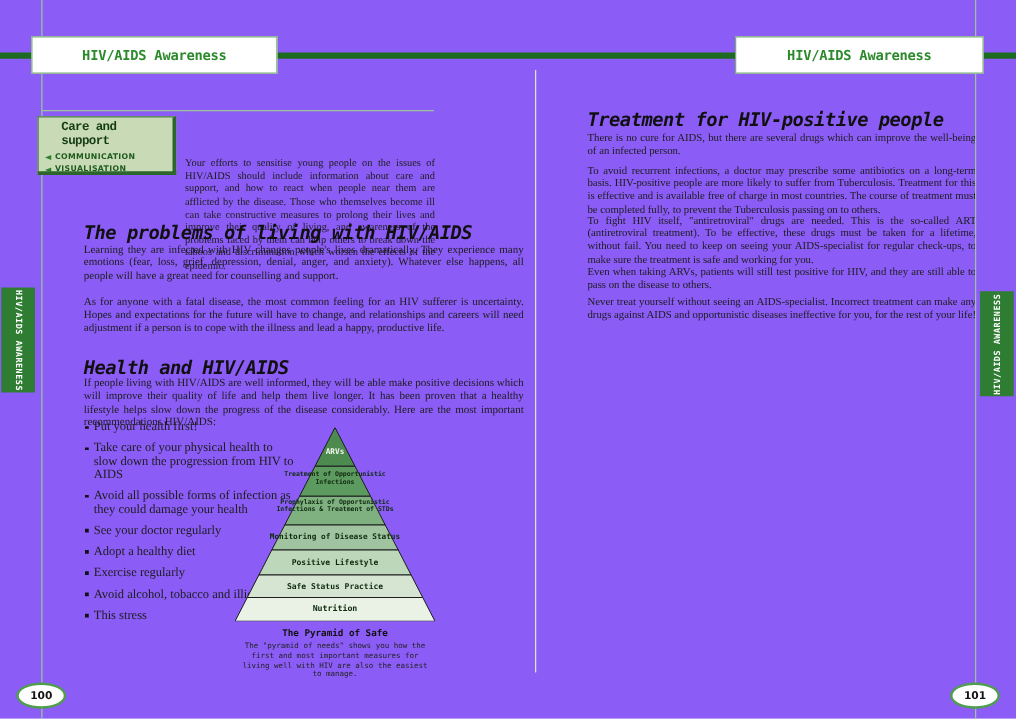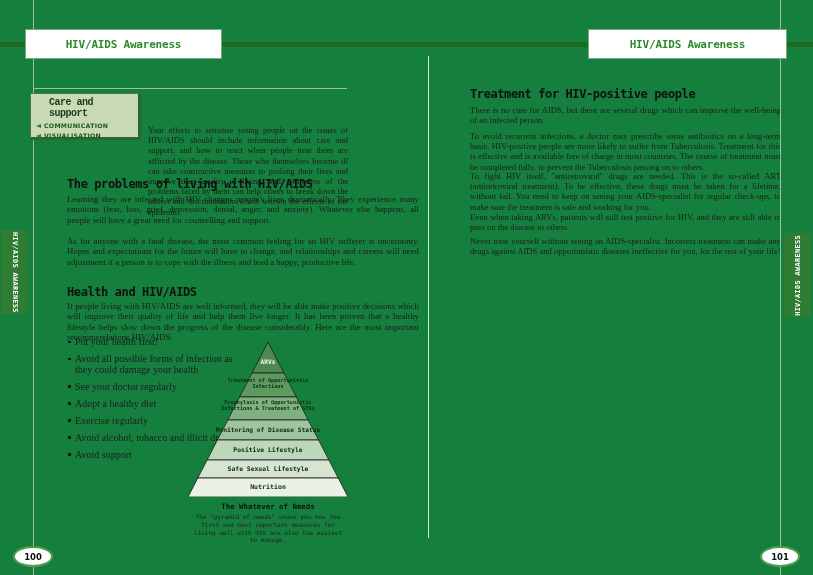--- a/index.html
+++ b/index.html
@@ -1,16 +1,16 @@
 <!DOCTYPE html>
 <html><head>
 <meta charset="utf-8">
 <style>
   html,body { margin:0; padding:0; background:#ffffff; }
-  .spread { position:relative; width:813px; height:575px; background:#15803d;
+  .spread { position:relative; width:813px; height:575px; background:#8b5cf6;
             font-family:"Liberation Serif", serif; overflow:hidden; }
 
   
   .rule { position:absolute; left:0; top:42px; width:813px; height:5px; background:#1d6b21; z-index:2; }
   .vline { position:absolute; top:0; width:1px; height:575px; background:#9dc39a; z-index:1; }
   .vline.left { left:33px; } .vline.right { left:780px; }
   .center-line { position:absolute; left:428px; top:56px; width:1px; height:482px; background:#d6e7d4; }
   .hline-thin { position:absolute; left:33px; top:88px; width:314px; height:1px; background:#9dc39a; }
 
   
@@ -45,21 +45,21 @@
   .care-item { display:flex; align-items:center; gap:3px; margin-top:3px;
                font-family:"DejaVu Sans", sans-serif; font-weight:bold; font-size:6.2px;
                letter-spacing:0.3px; color:#1d5c1d; }
   .arrow-icon { width:0; height:0; border-top:2.5px solid transparent; border-bottom:2.5px solid transparent;
                 border-right:5px solid #2f7d2f; display:inline-block; flex:0 0 auto; }
 
   
   .serif-par { position:absolute; text-align:justify; font-size:8.8px; line-height:10.3px; color:#1c1c1c; }
   .intro { left:148px; top:96px; width:200px; font-size:8.3px; line-height:10.2px;margin-top:30px; }
   .mono-head { position:absolute; font-family:"DejaVu Sans Mono", monospace; font-weight:bold;
-               font-size:12px; letter-spacing:-0.4px; color:#101010; white-space:nowrap; }
+               font-size:15px; letter-spacing:-0.4px; color:#101010; white-space:nowrap;font-style:italic; }
 
   .rec-list { position:absolute; left:67px; top:337px; width:172px; }
   .rec-item { position:relative; padding-left:8px; margin-bottom:6.5px;
               font-size:10px; line-height:10.5px; color:#1c1c1c; }
   .rec-item .sq { position:absolute; left:1px; top:3.5px; width:2.5px; height:2.5px; background:#111; }
 
   
   .pyramid { position:absolute; left:188px; top:342px; width:160px; height:155px; }
   .pyramid svg { position:absolute; left:0; top:0; }
   .pyr-label { position:absolute; left:0; width:160px; text-align:center;
@@ -120,48 +120,48 @@
 
   <div class="mono-head" style="left:67px; top:177px;">The problems of living with HIV/AIDS</div>
   <div class="serif-par" style="left:67px; top:194px; width:352px;">Learning they are infected with HIV changes people's lives dramatically. They experience many emotions (fear, loss, grief, depression, denial, anger, and anxiety). Whatever else happens, all people will have a great need for counselling and support.</div>
   <div class="serif-par" style="left:67px; top:236px; width:352px;">As for anyone with a fatal disease, the most common feeling for an HIV sufferer is uncertainty. Hopes and expectations for the future will have to change, and relationships and careers will need adjustment if a person is to cope with the illness and lead a happy, productive life.</div>
 
   <div class="mono-head" style="left:67px; top:285px;">Health and HIV/AIDS</div>
   <div class="serif-par" style="left:67px; top:301px; width:352px;">If people living with HIV/AIDS are well informed, they will be able make positive decisions which will improve their quality of life and help them live longer. It has been proven that a healthy lifestyle helps slow down the progress of the disease considerably. Here are the most important recommendations HIV/AIDS:</div>
 
   <div class="rec-list">
     <div class="rec-item"><span class="sq"></span><span>Put your health first!</span></div>
-    <div class="rec-item"><span class="sq"></span></div>
+    <div class="rec-item"><span class="sq"></span><span>Take care of your physical health to slow down the progression from HIV to AIDS</span></div>
     <div class="rec-item"><span class="sq"></span><span>Avoid all possible forms of infection as they could damage your health</span></div>
     <div class="rec-item"><span class="sq"></span><span>See your doctor regularly</span></div>
     <div class="rec-item"><span class="sq"></span><span>Adopt a healthy diet</span></div>
     <div class="rec-item"><span class="sq"></span><span>Exercise regularly</span></div>
     <div class="rec-item"><span class="sq"></span><span>Avoid alcohol, tobacco and illicit drugs</span></div>
-    <div class="rec-item"><span class="sq"></span><span>Avoid support</span></div>
+    <div class="rec-item"><span class="sq"></span><span>This stress</span></div>
   </div>
 
   <div class="pyramid">
     <svg width="160" height="155" viewBox="0 0 160 155">
       <polygon points="80,0 96,31 64,31" stroke="#1c1c1c" stroke-width="0.8" fill="#4c8a4f"></polygon>
       <polygon points="64,31 96,31 108.4,55 51.6,55" stroke="#1c1c1c" stroke-width="0.8" fill="#5d9a60"></polygon>
       <polygon points="51.6,55 108.4,55 120.2,78 39.8,78" stroke="#1c1c1c" stroke-width="0.8" fill="#7fb080"></polygon>
       <polygon points="39.8,78 120.2,78 130.6,98 29.4,98" stroke="#1c1c1c" stroke-width="0.8" fill="#a0c49f"></polygon>
       <polygon points="29.4,98 130.6,98 140.9,118 19.1,118" stroke="#1c1c1c" stroke-width="0.8" fill="#bdd7bb"></polygon>
       <polygon points="19.1,118 140.9,118 150.2,136 9.8,136" stroke="#1c1c1c" stroke-width="0.8" fill="#d5e5d2"></polygon>
       <polygon points="9.8,136 150.2,136 160,155 0,155" stroke="#1c1c1c" stroke-width="0.8" fill="#eaf2e6"></polygon>
     </svg>
     <div class="pyr-label pl-0">ARVs</div>
     <div class="pyr-label pl-1">Treatment of Opportunistic Infections</div>
     <div class="pyr-label pl-2">Prophylaxis of Opportunistic Infections &amp; Treatment of STDs</div>
     <div class="pyr-label pl-3">Monitoring of Disease Status</div>
     <div class="pyr-label pl-4">Positive Lifestyle</div>
-    <div class="pyr-label pl-5">Safe Sexual Lifestyle</div>
+    <div class="pyr-label pl-5">Safe Status Practice</div>
     <div class="pyr-label pl-6">Nutrition</div>
   </div>
-  <div class="pyr-caption">The Whatever of Needs</div>
+  <div class="pyr-caption">The Pyramid of Safe</div>
   <div class="pyr-note">The "pyramid of needs" shows you how the first and most important measures for living well with HIV are also the easiest to manage.</div>
 
   <div class="mono-head" style="left:470px; top:87px;">Treatment for HIV-positive people</div>
   <div class="serif-par rp" style="top:105px;">There is no cure for AIDS, but there are several drugs which can improve the well-being of an infected person.</div>
   <div class="serif-par rp" style="top:131px;">To avoid recurrent infections, a doctor may prescribe some antibiotics on a long-term basis. HIV-positive people are more likely to suffer from Tuberculosis. Treatment for this is effective and is available free of charge in most countries. The course of treatment must be completed fully, to prevent the Tuberculosis passing on to others.</div>
   <div class="serif-par rp" style="top:171px;">To fight HIV itself, "antiretroviral" drugs are needed. This is the so-called ART (antiretroviral treatment). To be effective, these drugs must be taken for a lifetime, without fail. You need to keep on seeing your AIDS-specialist for regular check-ups, to make sure the treatment is safe and working for you.</div>
   <div class="serif-par rp" style="top:212px;">Even when taking ARVs, patients will still test positive for HIV, and they are still able to pass on the disease to others.</div>
   <div class="serif-par rp" style="top:236px;">Never treat yourself without seeing an AIDS-specialist. Incorrect treatment can make any drugs against AIDS and opportunistic diseases ineffective for you, for the rest of your life!</div>
 
   <div class="page-oval left">

